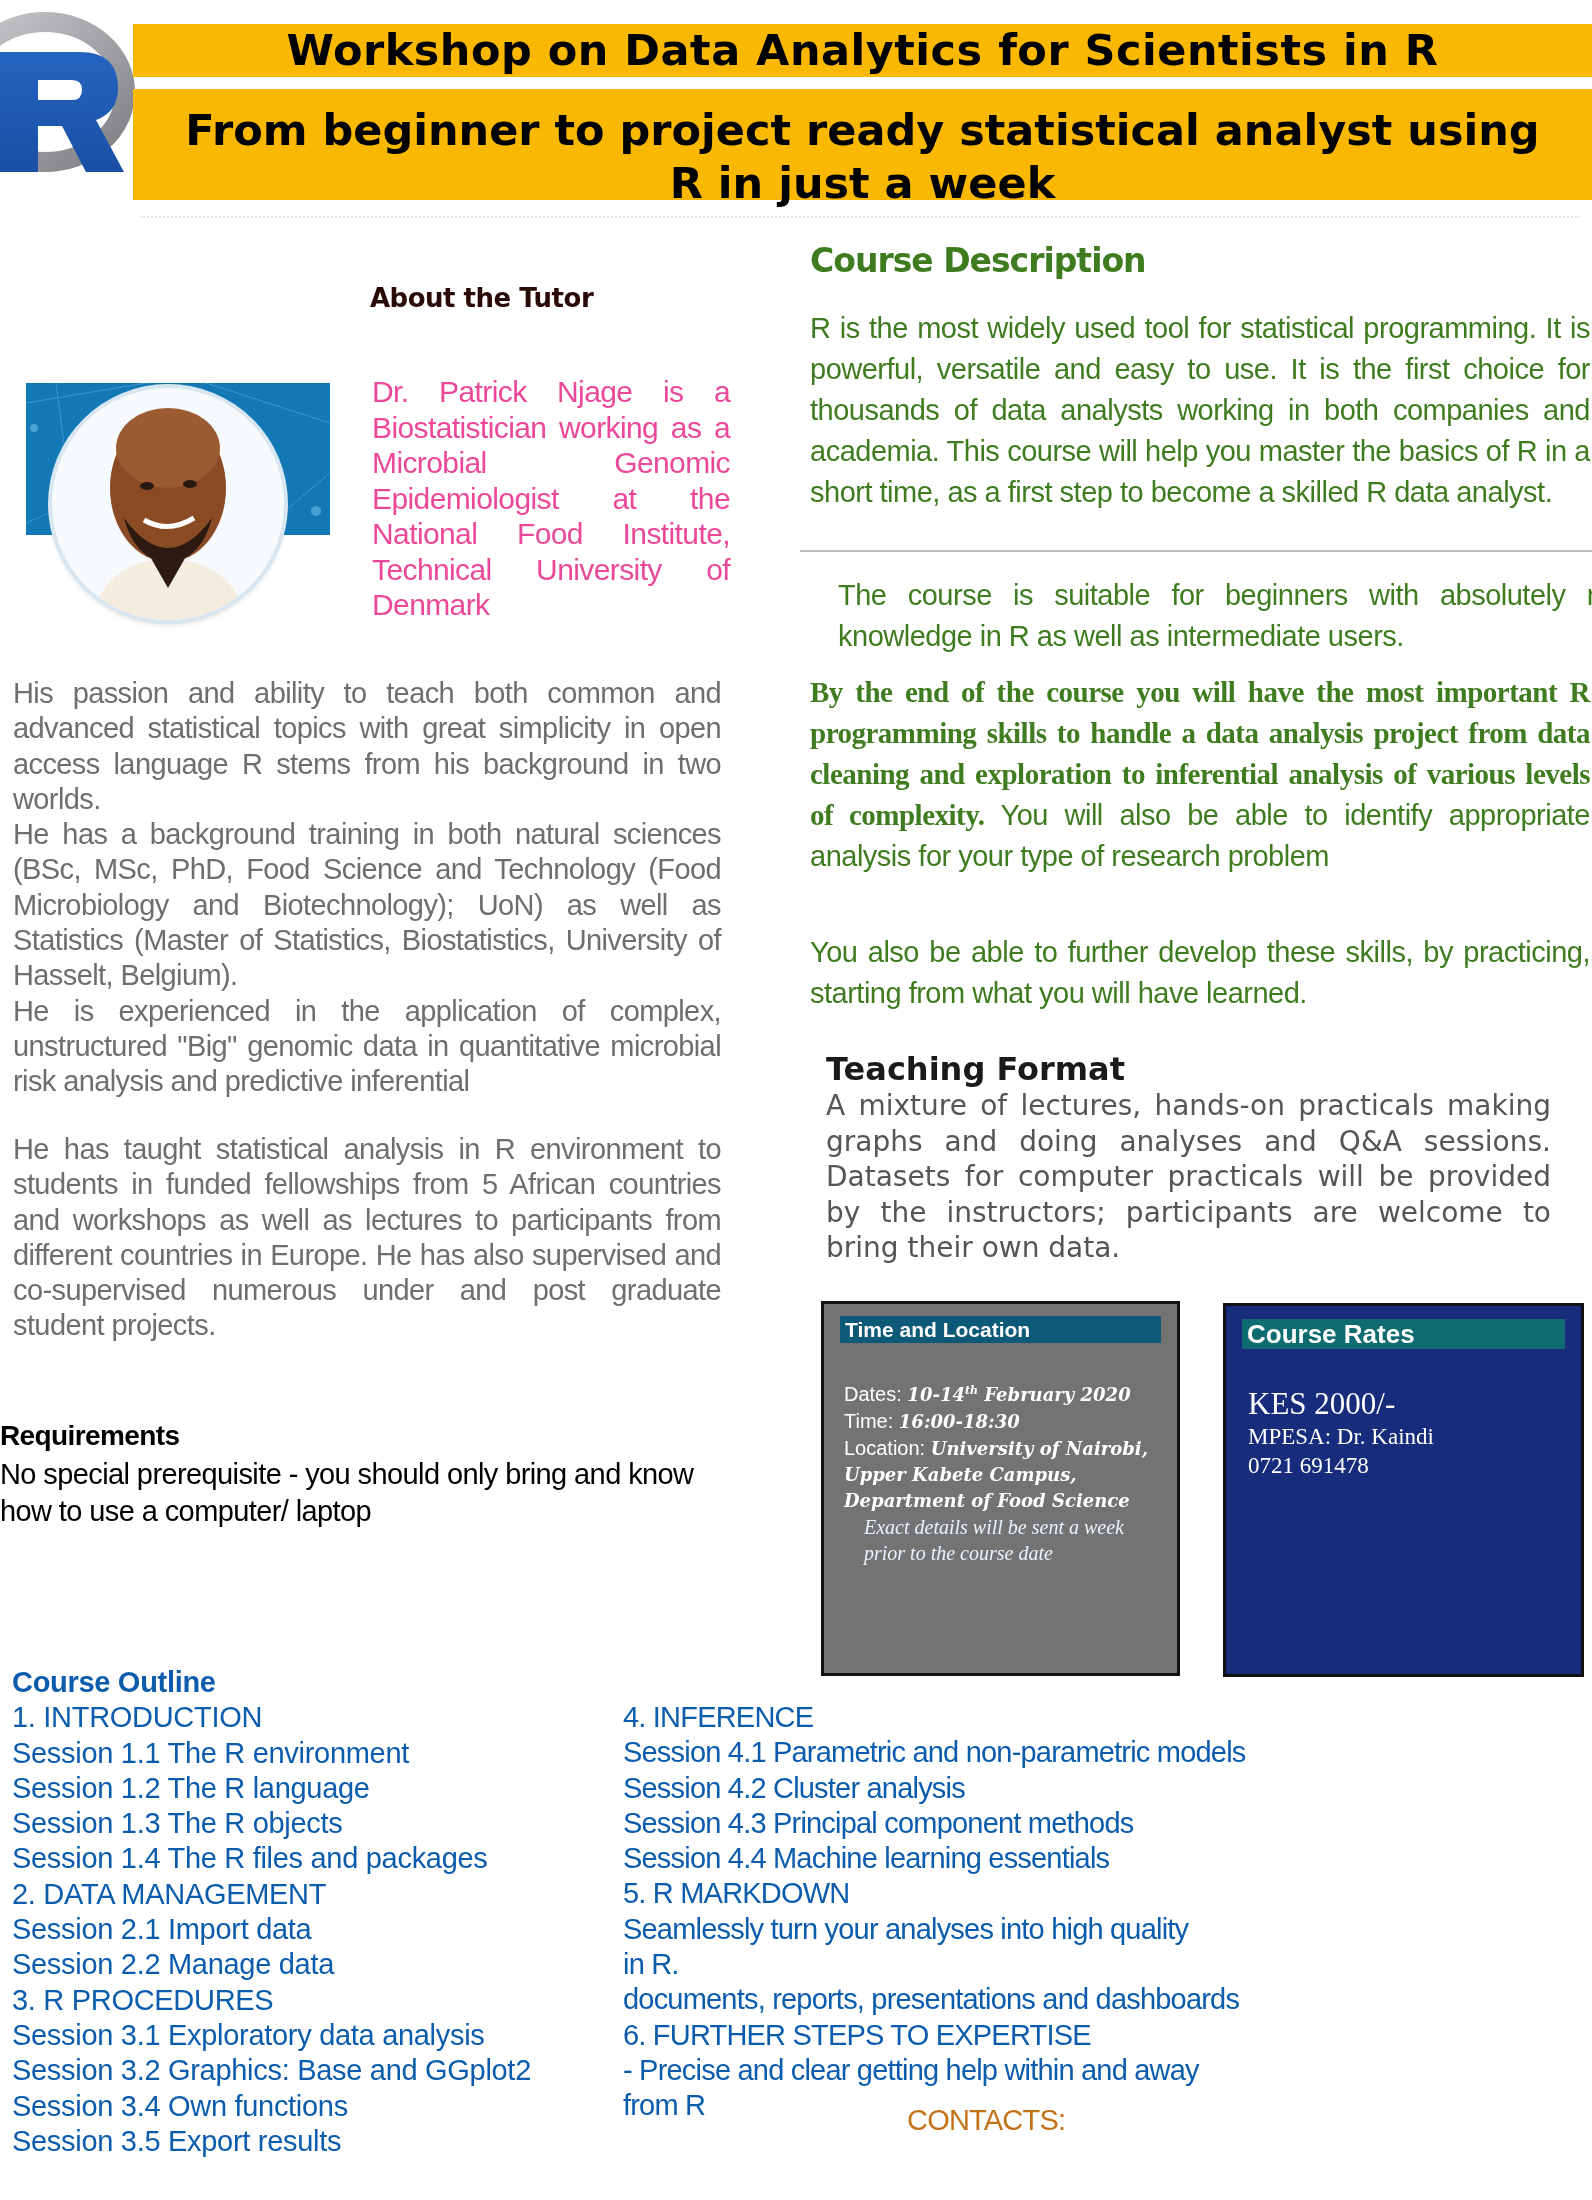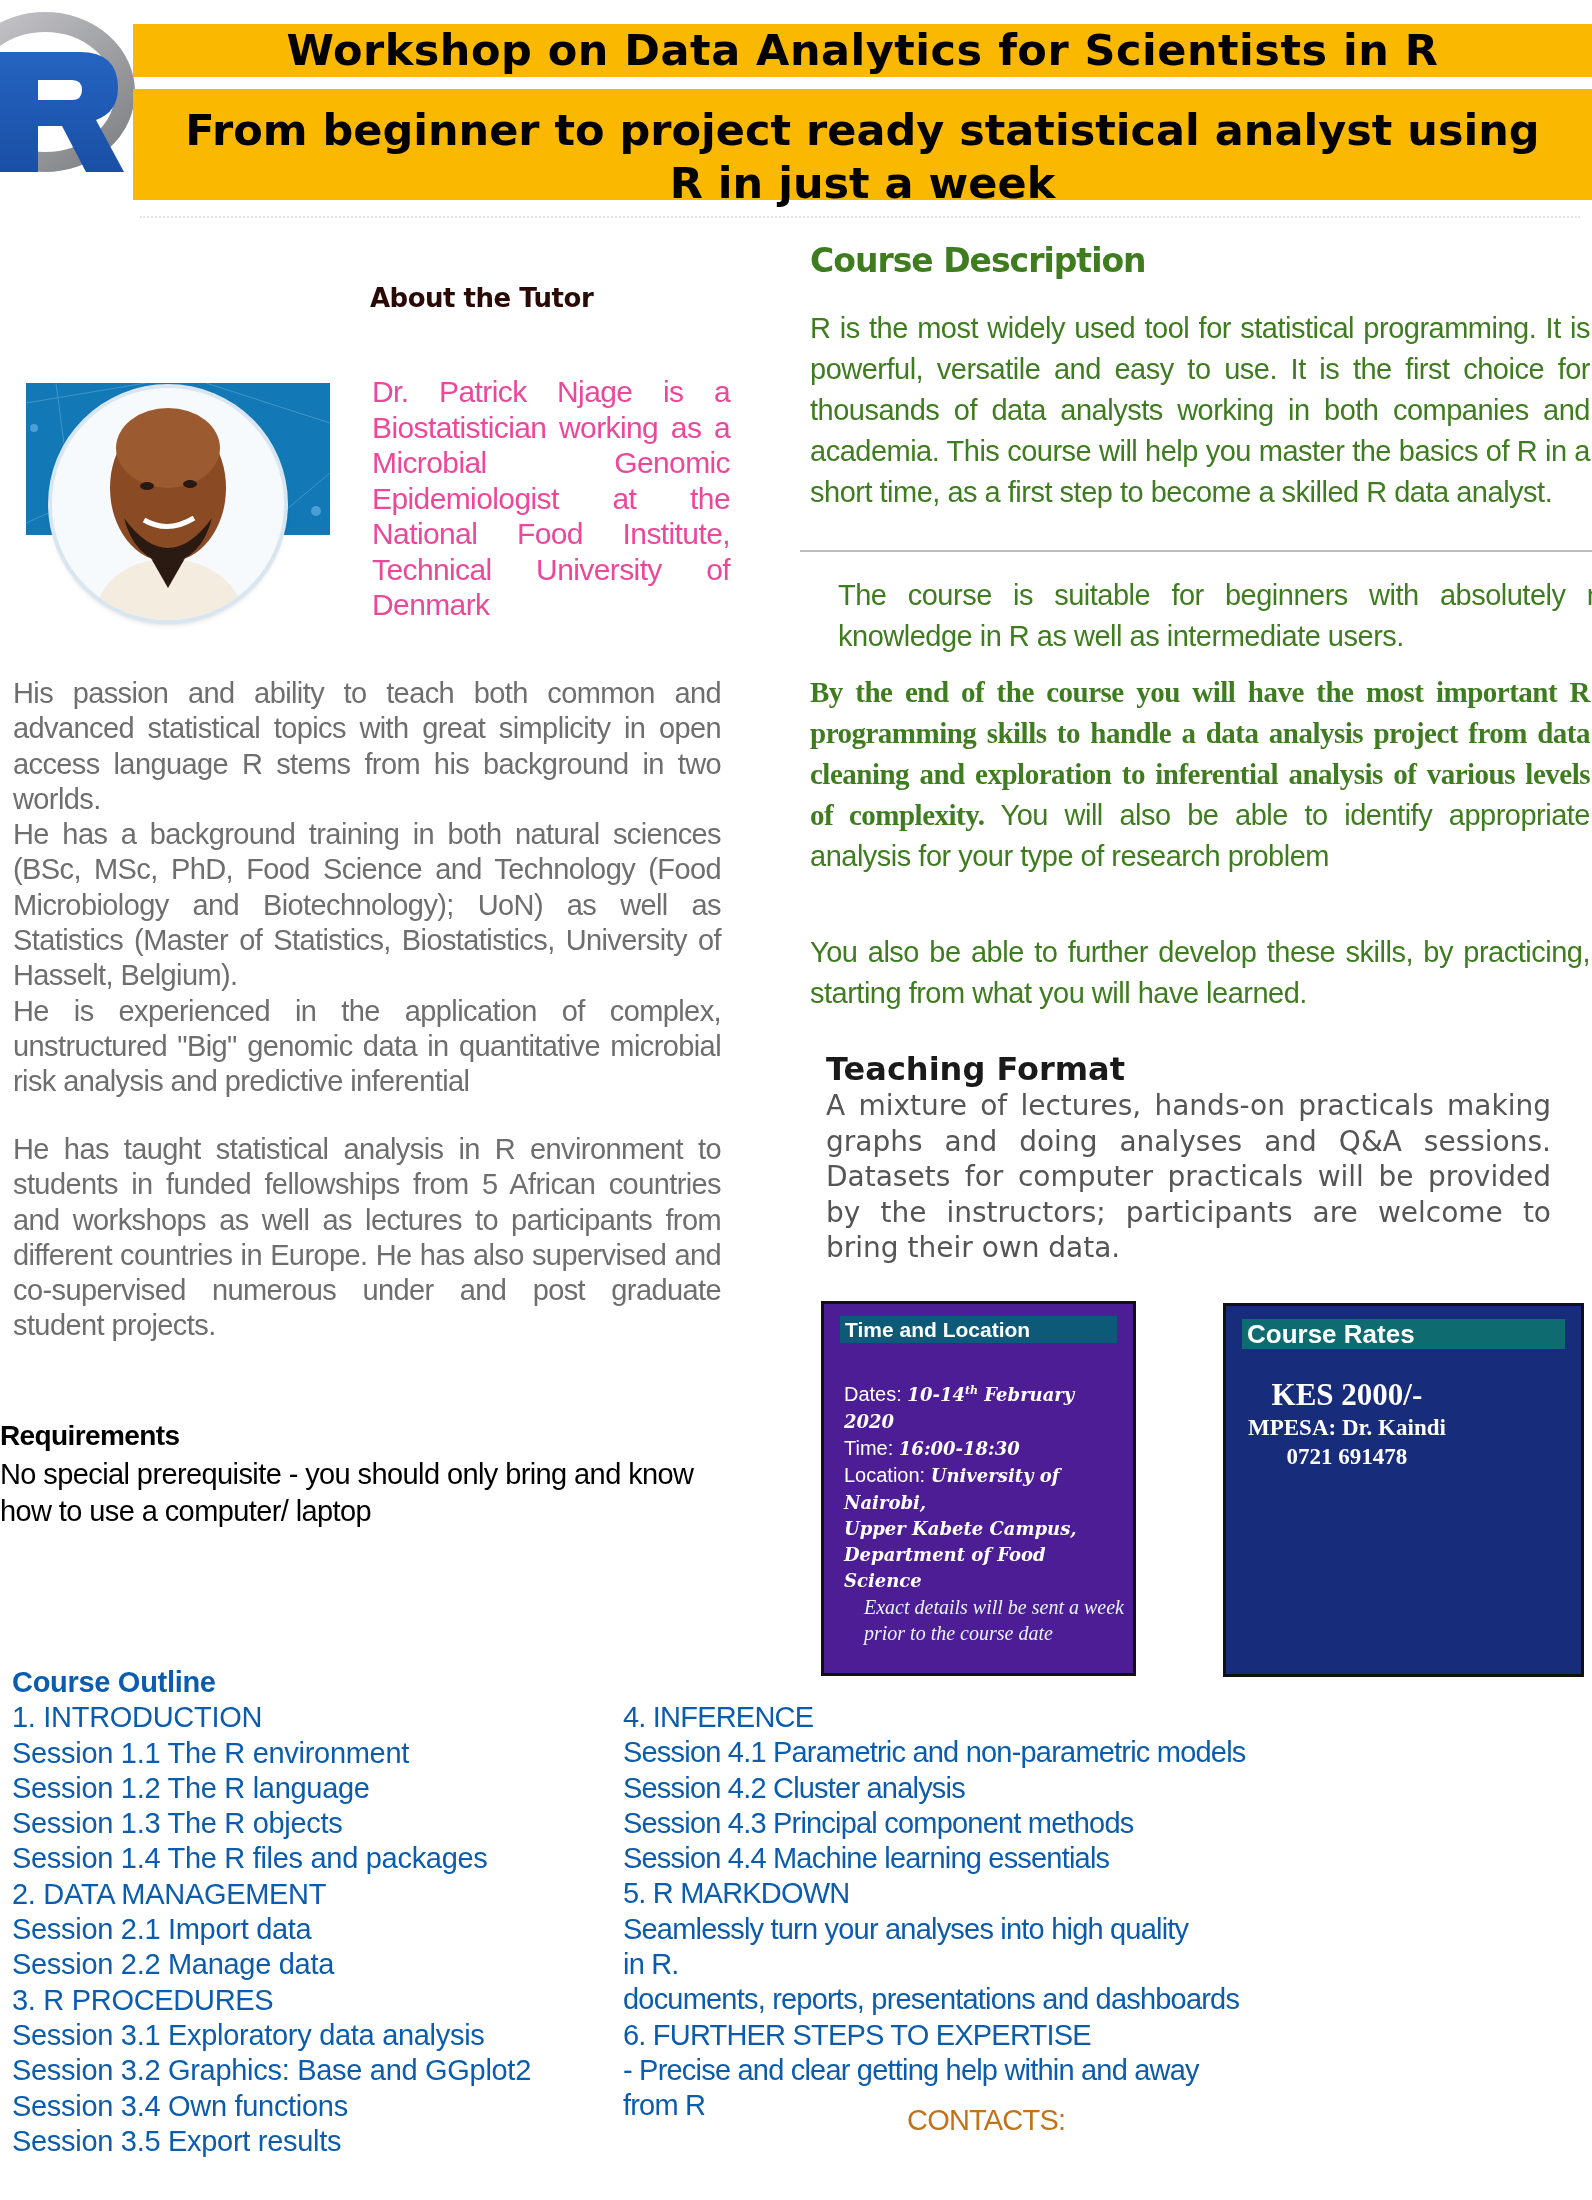--- a/index.html
+++ b/index.html
@@ -35,30 +35,30 @@
   .cd3 { top: 672px; }
   .cd3 b { font-weight: bold; font-family: Liberation Serif, serif; }
   .cd4 { top: 932px; }
 
   
   .tf-heading { position: absolute; left: 826px; top: 1050px; font-family: "DejaVu Sans", sans-serif; font-weight: bold; font-size: 32px; color: #1a1a1a; }
   .tf-text { position: absolute; left: 826px; top: 1088px; width: 725px; font-family: "DejaVu Sans", sans-serif; font-size: 28px; line-height: 35.5px; color: #555; text-align: justify; }
 
   
   .box { position: absolute; border: 3px solid #111; box-sizing: border-box; }
-  .box-time { left: 821px; top: 1301px; width: 315px; height: 375px; background: #4c1d95; }
+  .box-time { left: 821px; top: 1301px; width: 359px; height: 375px; background: #737373; }
   .box-rates { left: 1223px; top: 1303px; width: 361px; height: 374px; background: #172c7a; }
   .box-title { position: absolute; left: 16px; top: 12px; right: 16px; height: 27px; color: #fff; font-family: "Liberation Sans", sans-serif; font-weight: bold; padding-left: 5px; box-sizing: border-box; }
   .box-time .box-title { background: #0d5a78; font-size: 21px; line-height: 27px; }
   .box-rates .box-title { background: #0e6b70; font-size: 26px; line-height: 30px; height: 30px; top: 13px; }
   .time-body { position: absolute; left: 20px; top: 74px; right: 8px; color: #fff; font-size: 20px; line-height: 26px; }
   .time-body .lbl { font-family: "Liberation Sans", sans-serif; }
   .time-body .val { font-family: "DejaVu Serif", serif; font-style: italic; font-weight: bold; font-size: 18px; }
   .time-body .note { font-family: "Liberation Serif", serif; font-style: italic; font-size: 20px; color: #e9f4ff; margin-left: 20px; }
-  .rates-body { position: absolute; left: 22px; top: 71px; color: #fff; font-family: "Liberation Serif", serif; font-weight: bold; text-align: center; }
+  .rates-body { position: absolute; left: 22px; top: 80px; color: #fff; font-family: "Liberation Serif", serif; font-weight: normal; }
   .rates-price { font-size: 31px; line-height: 36px; }
   .rates-line { font-size: 23px; line-height: 29px; }
 
   
   .outline { position: absolute; color: #0b5cad; font-size: 29px; line-height: 35.3px; letter-spacing: -0.3px; }
   .outline div { white-space: nowrap; }
   .outline-left { left: 12px; top: 1665px; }
   .outline-heading { font-weight: bold; }
   .outline-right { left: 623px; top: 1700px; letter-spacing: -0.8px; }
   .contacts { position: absolute; left: 907px; top: 2103px; color: #c27318; font-size: 29px; line-height: 34px; letter-spacing: -0.8px; }

